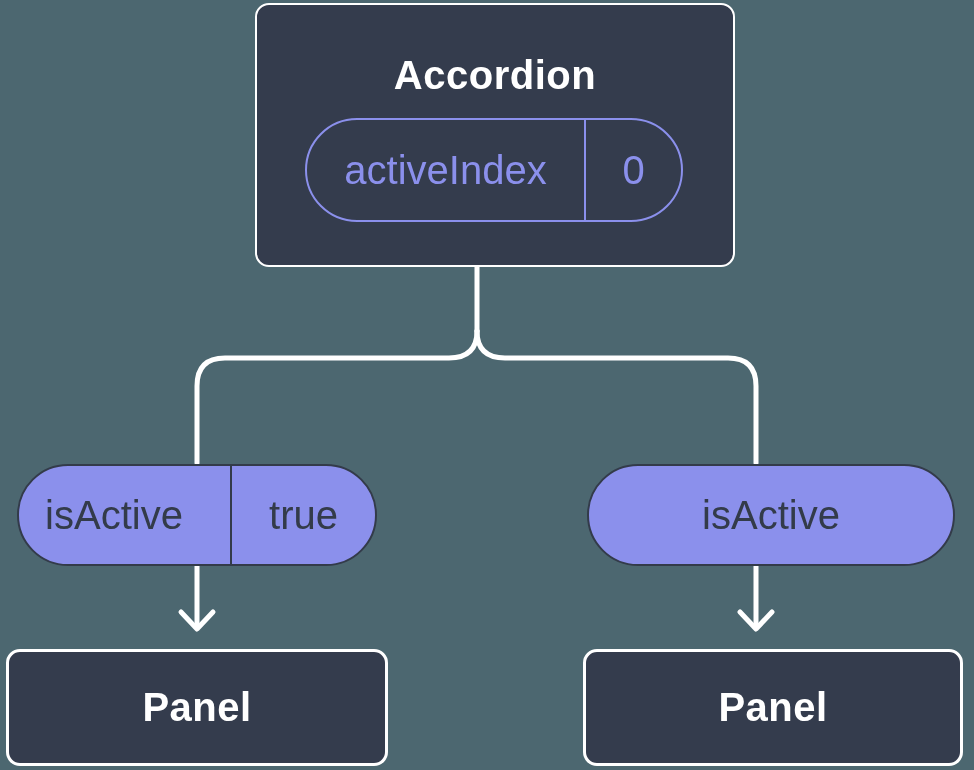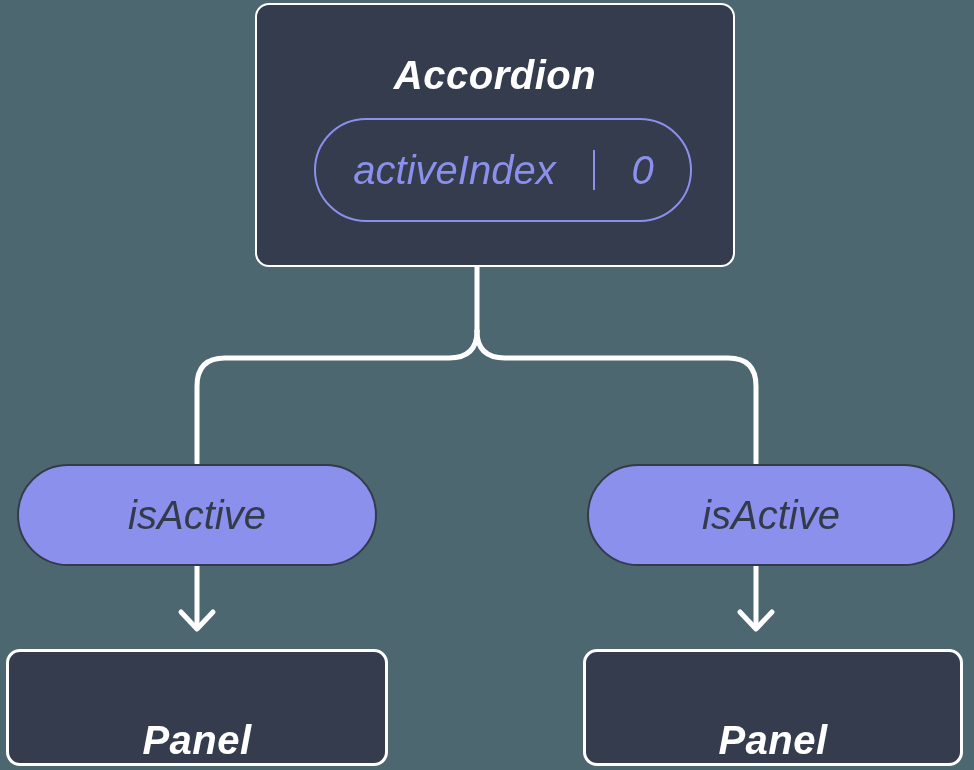--- a/index.html
+++ b/index.html
@@ -16,21 +16,20 @@
   body {
     font-family: "Liberation Sans", "DejaVu Sans", sans-serif;
     -webkit-font-smoothing: antialiased;
   }
   .stage {
     position: relative;
     width: 974px;
     height: 770px;
     background: var(--background);
     overflow: hidden;
-    font-style: italic;
   }
   .connector-svg {
     position: absolute;
     inset: 0;
     width: 974px;
     height: 770px;
     pointer-events: none;
   }
   .connector-svg path {
     fill: none;
@@ -69,26 +68,25 @@
     line-height: 1;
   }
   .pill .cell {
     display: flex;
     align-items: center;
     justify-content: center;
     white-space: nowrap;
   }
   .pill .cell-name { flex: 1 1 auto; }
   .pill-outline {
-    left: 57px; top: 113px;
+    left: 48px; top: 113px;
     width: 378px; height: 104px;
     border: 2.5px solid var(--accent);
     border-radius: 52px;
     color: var(--accent);
-    align-items: center;
   }
   .pill-outline .cell-value {
     width: 97px;
     border-left: 2.5px solid var(--accent);
   }
   .pill-solid {
     background: var(--accent);
     border: 2.5px solid var(--text-dark);
     border-radius: 51px;
     color: var(--text-dark);
@@ -101,21 +99,21 @@
   }
   .pill-left  { left: 17px;  width: 360px; }
   .pill-left  .cell-value { width: 145px; }
   .pill-right { left: 587px; width: 368px; }
   .pill-right .cell-value { width: 152px; }
   .node-panel {
     top: 649px;
     height: 117px;
     border-width: 3px;
     display: flex;
-    align-items: flex-end;
+    align-items: center;
     justify-content: center;
     font-size: 40px;
     font-weight: 600;
     letter-spacing: 0.5px;
   }
   .node-panel-left  { left: 6px;   width: 382px; }
   .node-panel-right { left: 583px; width: 380px; }
 </style>
 </head>
 <body>
@@ -135,20 +133,21 @@
   <div class="node node-accordion">
     <div class="node-title">Accordion</div>
     <div class="pill pill-outline">
       <div class="cell cell-name">activeIndex</div>
       <div class="cell cell-value">0</div>
     </div>
   </div>
 
   <div class="pill pill-solid pill-left">
     <div class="cell cell-name">isActive</div>
+    <div class="cell cell-value">true</div>
   </div>
 
   <div class="pill pill-solid pill-right">
     <div class="cell cell-name">isActive</div>
   </div>
 
   <div class="node node-panel node-panel-left">
     <span>Panel</span>
   </div>
 

